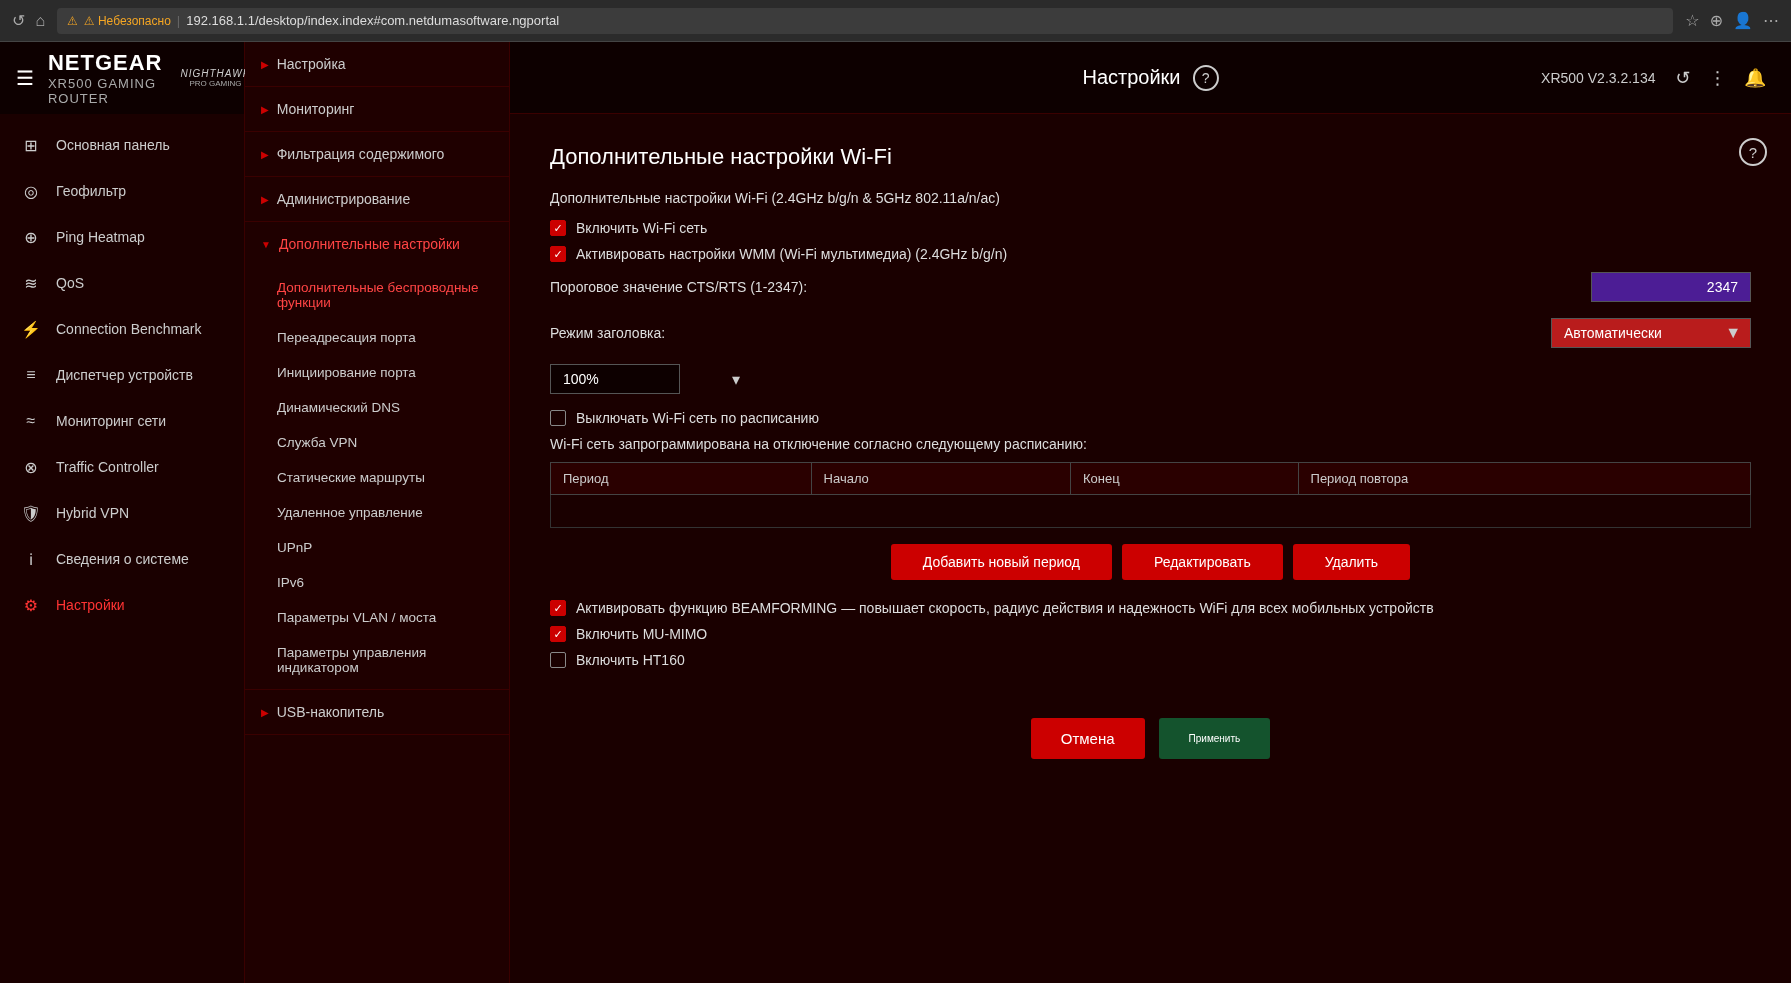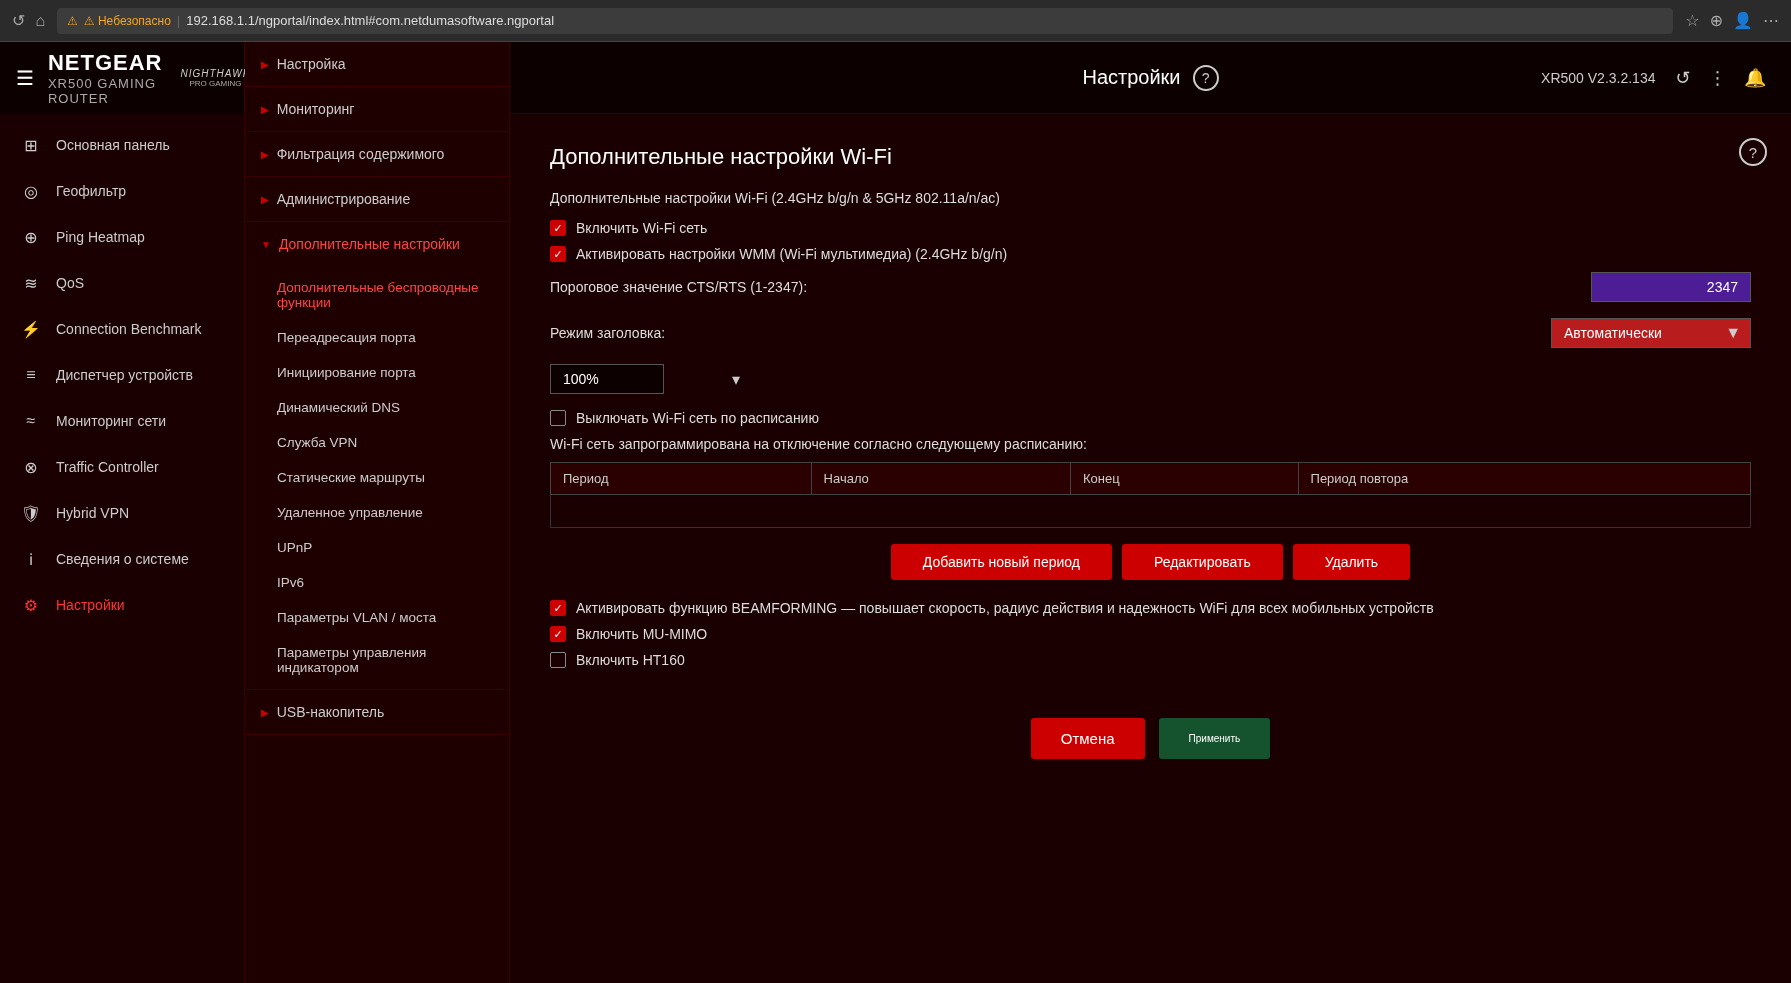--- a/index.html
+++ b/index.html
@@ -285,21 +285,21 @@
 
 <div class="browser-bar">
   <div class="browser-nav-icons">
     <span>↺</span>
     <span>⌂</span>
   </div>
   <div class="browser-url-bar">
     <span class="lock-icon">⚠</span>
     <span style="color:#f5a623;font-size:12px;">⚠ Небезопасно</span>
     <span style="color:#666;">|</span>
-    <span>192.168.1.1/ngportal/index.html#com.netdumasoftware.ngportal</span>
+    <span>192.168.1.1/desktop/index.index#com.netdumasoftware.ngportal</span>
   </div>
   <div class="browser-actions">
     <span>☆</span>
     <span>⊕</span>
     <span>👤</span>
     <span>⋯</span>
   </div>
 </div>
 
 <div class="app">
@@ -495,21 +495,21 @@
           <select style="background:#b91c1c;border:1px solid #555;color:#fff;padding:6px 30px 6px 12px;font-size:14px;width:200px;">
             <option>Автоматически</option>
             <option>Вручную</option>
           </select>
           <span class="select-arrow">▼</span>
         </div>
       </div>
 
       <div class="field-row">
         <div class="select-wrapper">
-          <select class="power-select" style="background:#0d0000;border:1px solid #555;color:#fff;padding:6px 30px 6px 12px;font-size:14px;width:114px;">
+          <select class="power-select" style="background:#0d0000;border:1px solid #555;color:#fff;padding:6px 30px 6px 12px;font-size:14px;width:130px;">
             <option>100%</option>
             <option>75%</option>
             <option>50%</option>
             <option>25%</option>
           </select>
           <span class="select-arrow">▾</span>
         </div>
       </div>
 
       <div class="checkbox-row">

